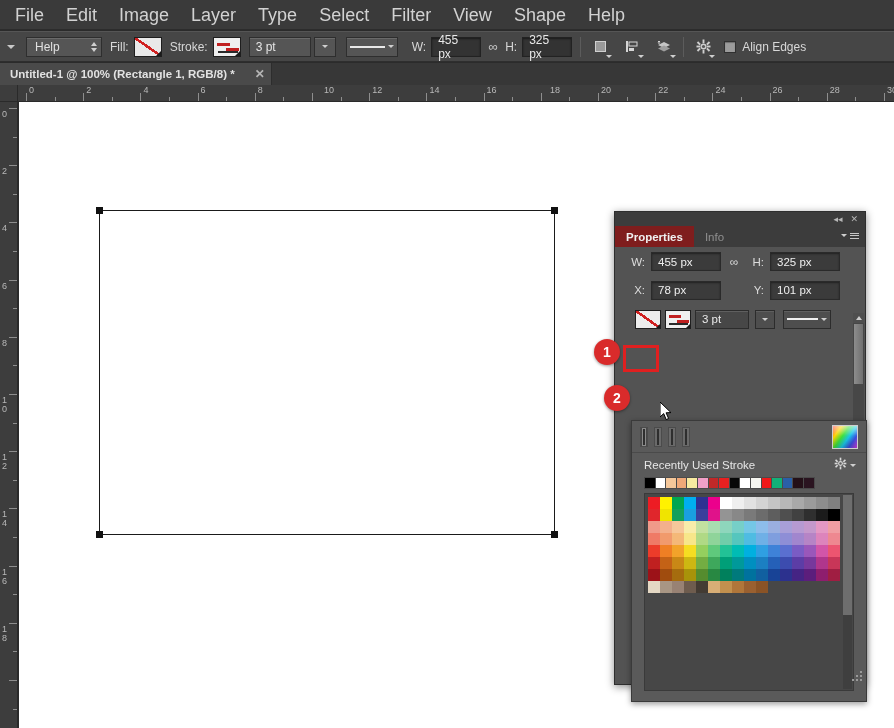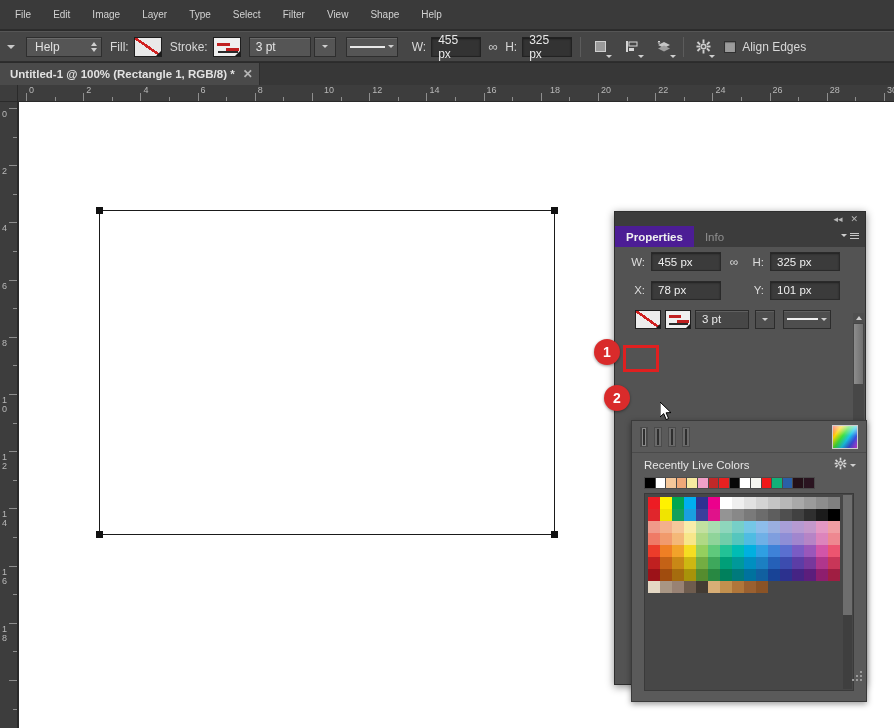--- a/index.html
+++ b/index.html
@@ -12,21 +12,21 @@
   }
 
   
   #menubar {
     position:absolute; left:0; top:0; width:894px; height:30px;
     background:#3a3a3a;
     display:flex; align-items:center; padding-left:4px;
     border-bottom:1px solid #2c2c2c;
   }
   .menu-item {
-    padding:4px 11px; font-size:10px; color:#d2d2d2; line-height:16px;
+    padding:4px 11px; font-size:18px; color:#d2d2d2; line-height:16px;
     white-space:nowrap;
   }
 
   
   #optionsbar {
     position:absolute; left:0; top:31px; width:894px; height:31px;
     background:#464646;
     display:flex; align-items:center; gap:0px; padding-left:2px;
     border-bottom:1px solid #2e2e2e;
     border-top:1px solid #555;
@@ -95,21 +95,21 @@
     box-shadow: inset 0 1px 1px rgba(0,0,0,.3);
   }
 
   
   #tabbar {
     position:absolute; left:0; top:63px; width:894px; height:22px;
     background:#373737; display:flex; align-items:flex-end;
   }
   #doctab {
     height:22px; background:#4a4a4a; display:flex; align-items:center;
-    padding:0 6px 0 10px; gap:8px; border-right:1px solid #2d2d2d;
+    padding:0 6px 0 10px; gap:20px; border-right:1px solid #2d2d2d;
     color:#e2e2e2; font-size:11.5px; font-weight:bold;
   }
   #doctab .x { color:#b5b5b5; font-size:12px; cursor:default; }
 
   
   #ruler-corner {
     position:absolute; left:0; top:85px; width:18px; height:17px; background:#3d3d3d;
     border-right:1px solid #2a2a2a; border-bottom:1px solid #2a2a2a;
   }
   #hruler {
@@ -144,21 +144,21 @@
   }
   #panel-titlebar {
     height:14px; background:#3c3c3c; display:flex; align-items:center;
     justify-content:flex-end; gap:8px; padding-right:7px;
   }
   .tb-ico { color:#b6b6b6; font-size:9px; line-height:9px; }
   #panel-tabs {
     height:21px; background:#3c3c3c; display:flex; align-items:stretch; position:relative;
   }
   .ptab { display:flex;align-items:center; padding:0 11px; font-size:11.5px; }
-  .ptab.active { background:#4c1d95; color:#f0f0f0; font-weight:bold; }
+  .ptab.active { background:#7f1d1d; color:#f0f0f0; font-weight:bold; }
   .ptab.inactive { color:#8f8f8f; }
   #panel-menu-ico {
     position:absolute; right:6px; top:5px; display:flex; align-items:center; gap:1px;
   }
   .hamb { width:9px; height:1px; background:#c6c6c6; display:block; margin:1.5px 0; }
 
   #panel-head {
     height:30px; background:#535353; display:flex; align-items:center; gap:6px;
     padding-left:9px; border-bottom:1px solid #3e3e3e;
   }
@@ -595,21 +595,21 @@
         </span>
         <span class="ftype-wrap" style="margin-left:6px;">
           <span class="ftype" style="background:#e6e6e6;">
             <span style="position:absolute;inset:3px;background:repeating-linear-gradient(45deg,#1c1c1c 0 3px,#ffffff 3px 6px);"></span>
           </span>
         </span>
         <span id="picker-sw"></span>
       </div>
 
       <div id="ruc-row">
-        <span class="lbl">Recently Live Colors</span>
+        <span class="lbl">Recently Used Stroke</span>
         <span>
           <svg width="13" height="13" viewBox="0 0 16 16">
             <circle cx="8" cy="8" r="3" fill="#d8d8d8"></circle>
             <g fill="#d8d8d8">
               <rect x="7" y="0.8" width="2" height="3.6"></rect>
                 <rect x="7" y="11.6" width="2" height="3.6"></rect>
               <rect x="0.8" y="7" width="3.6" height="2"></rect>
                 <rect x="11.6" y="7" width="3.6" height="2"></rect>
               <rect x="2.2" y="2.9" width="2" height="3.6" transform="rotate(-45 3.2 4.7)"></rect>
               <rect x="11.8" y="9.5" width="2" height="3.6" transform="rotate(-45 12.8 11.3)"></rect>

